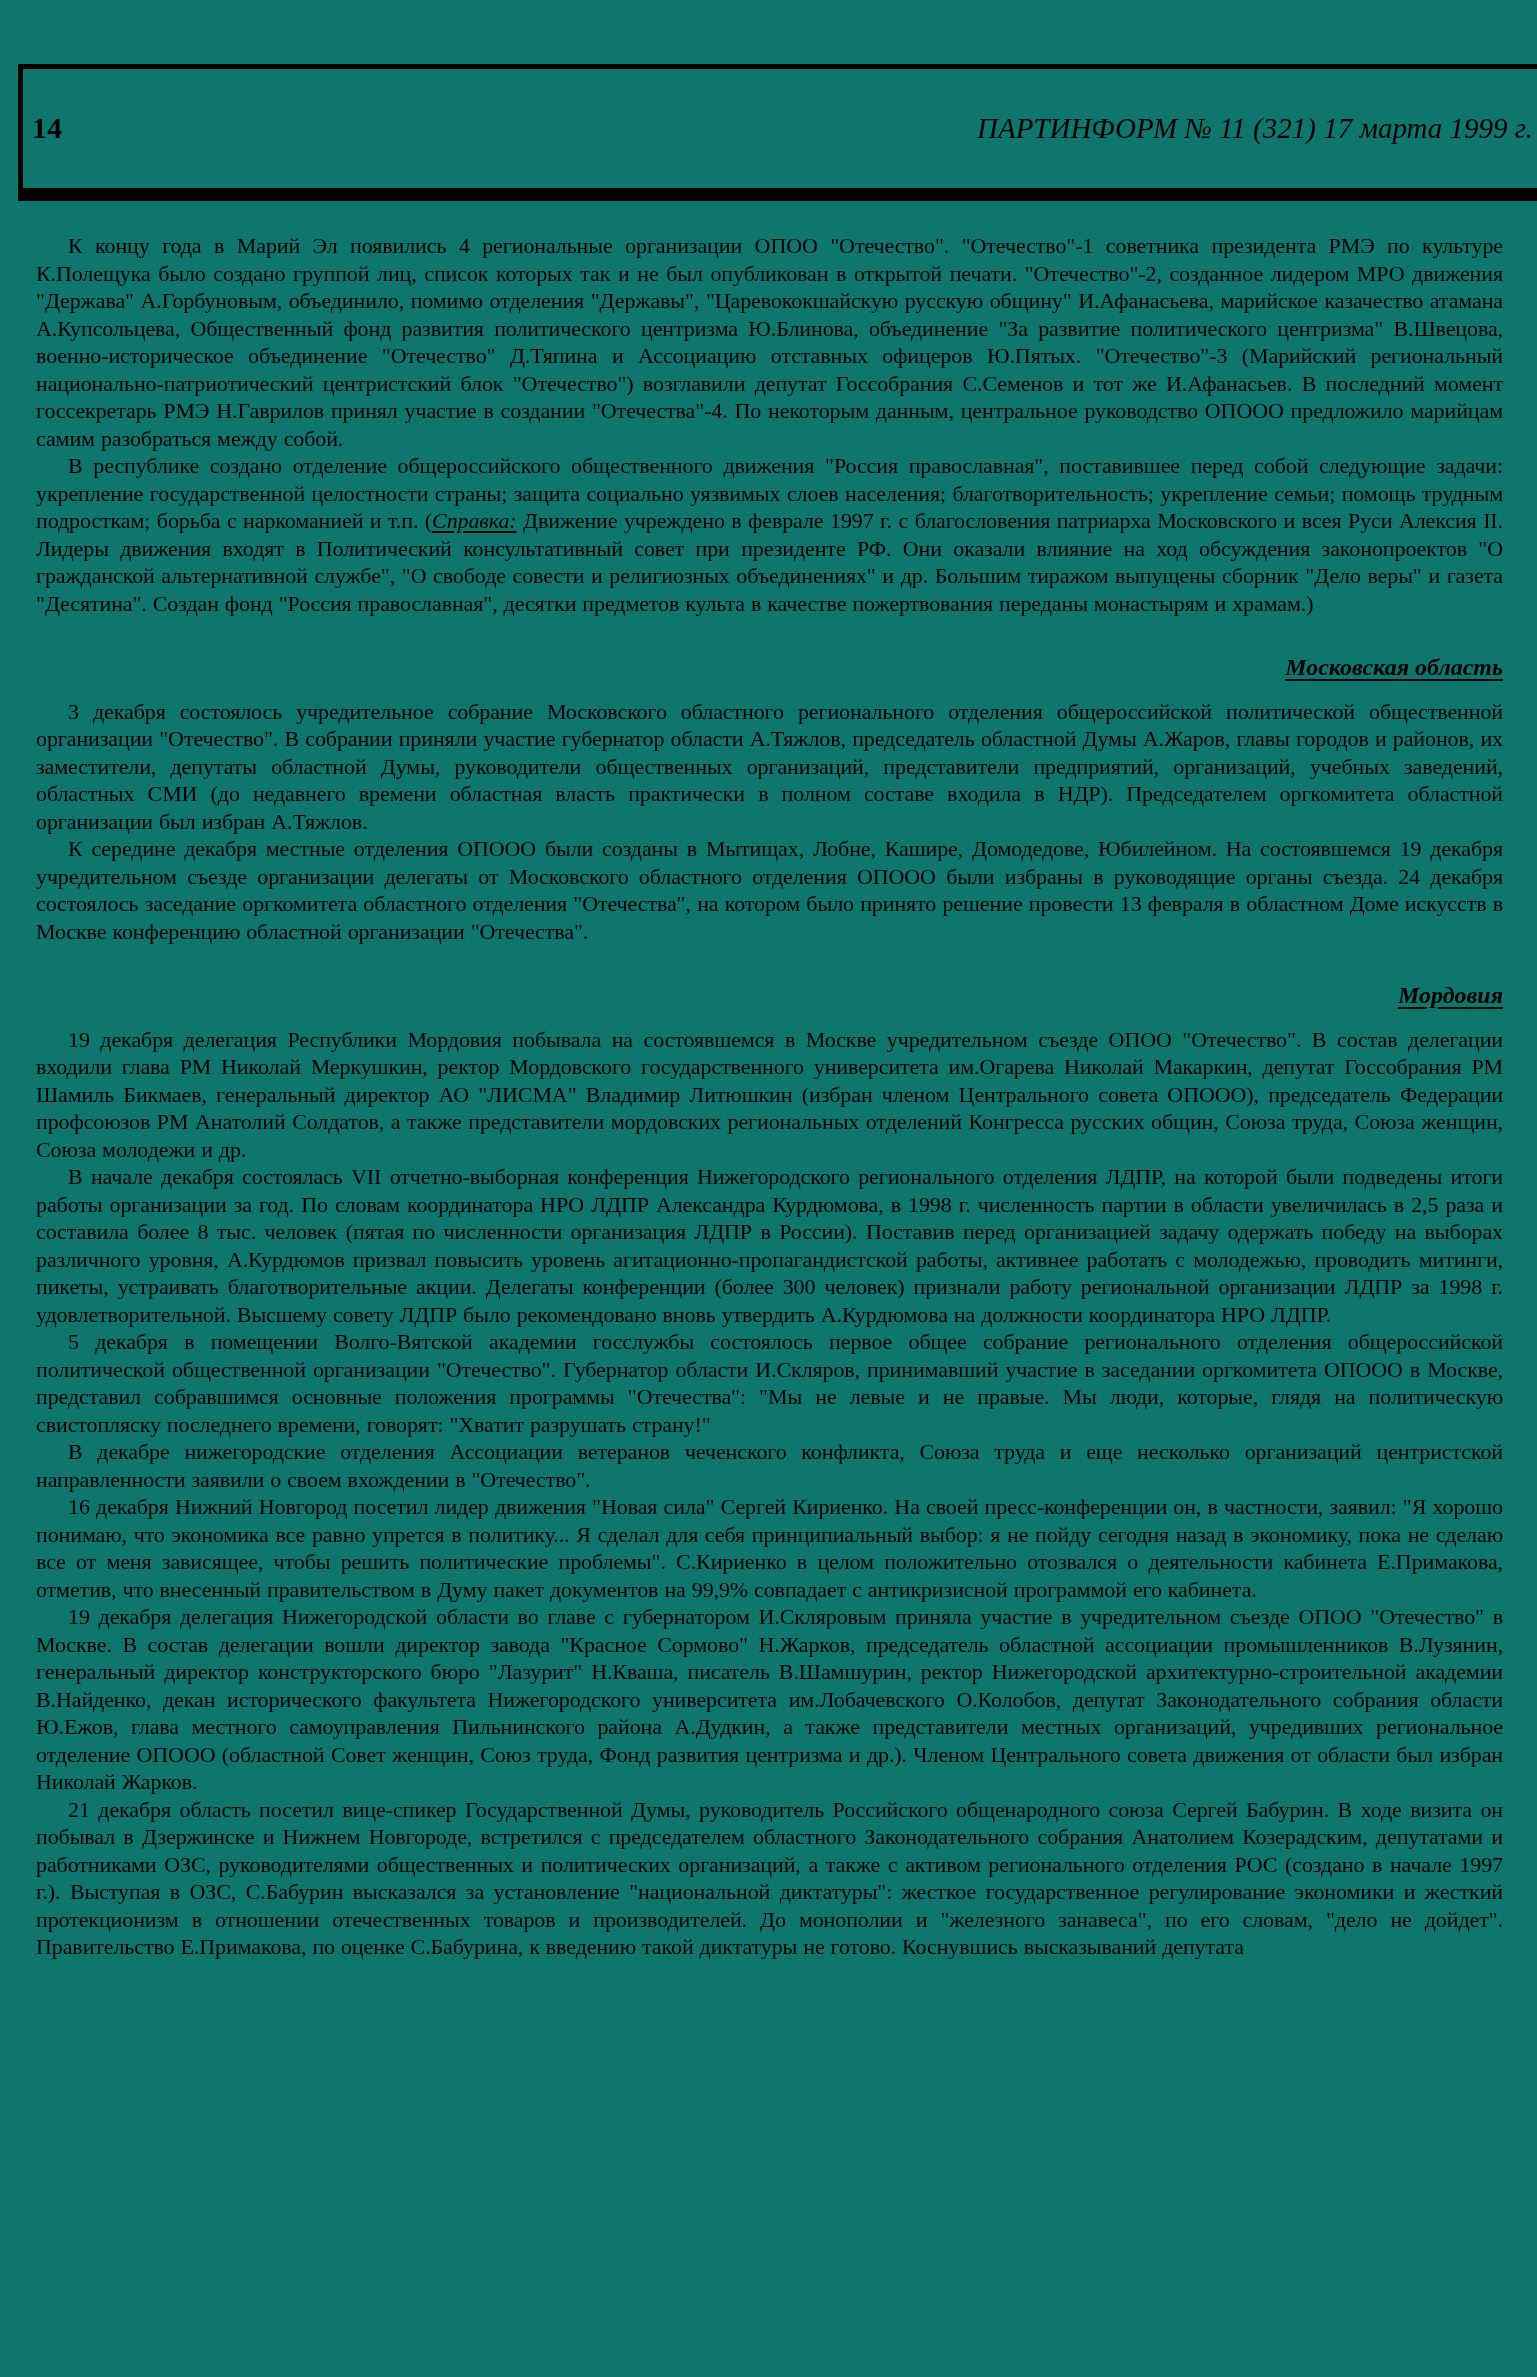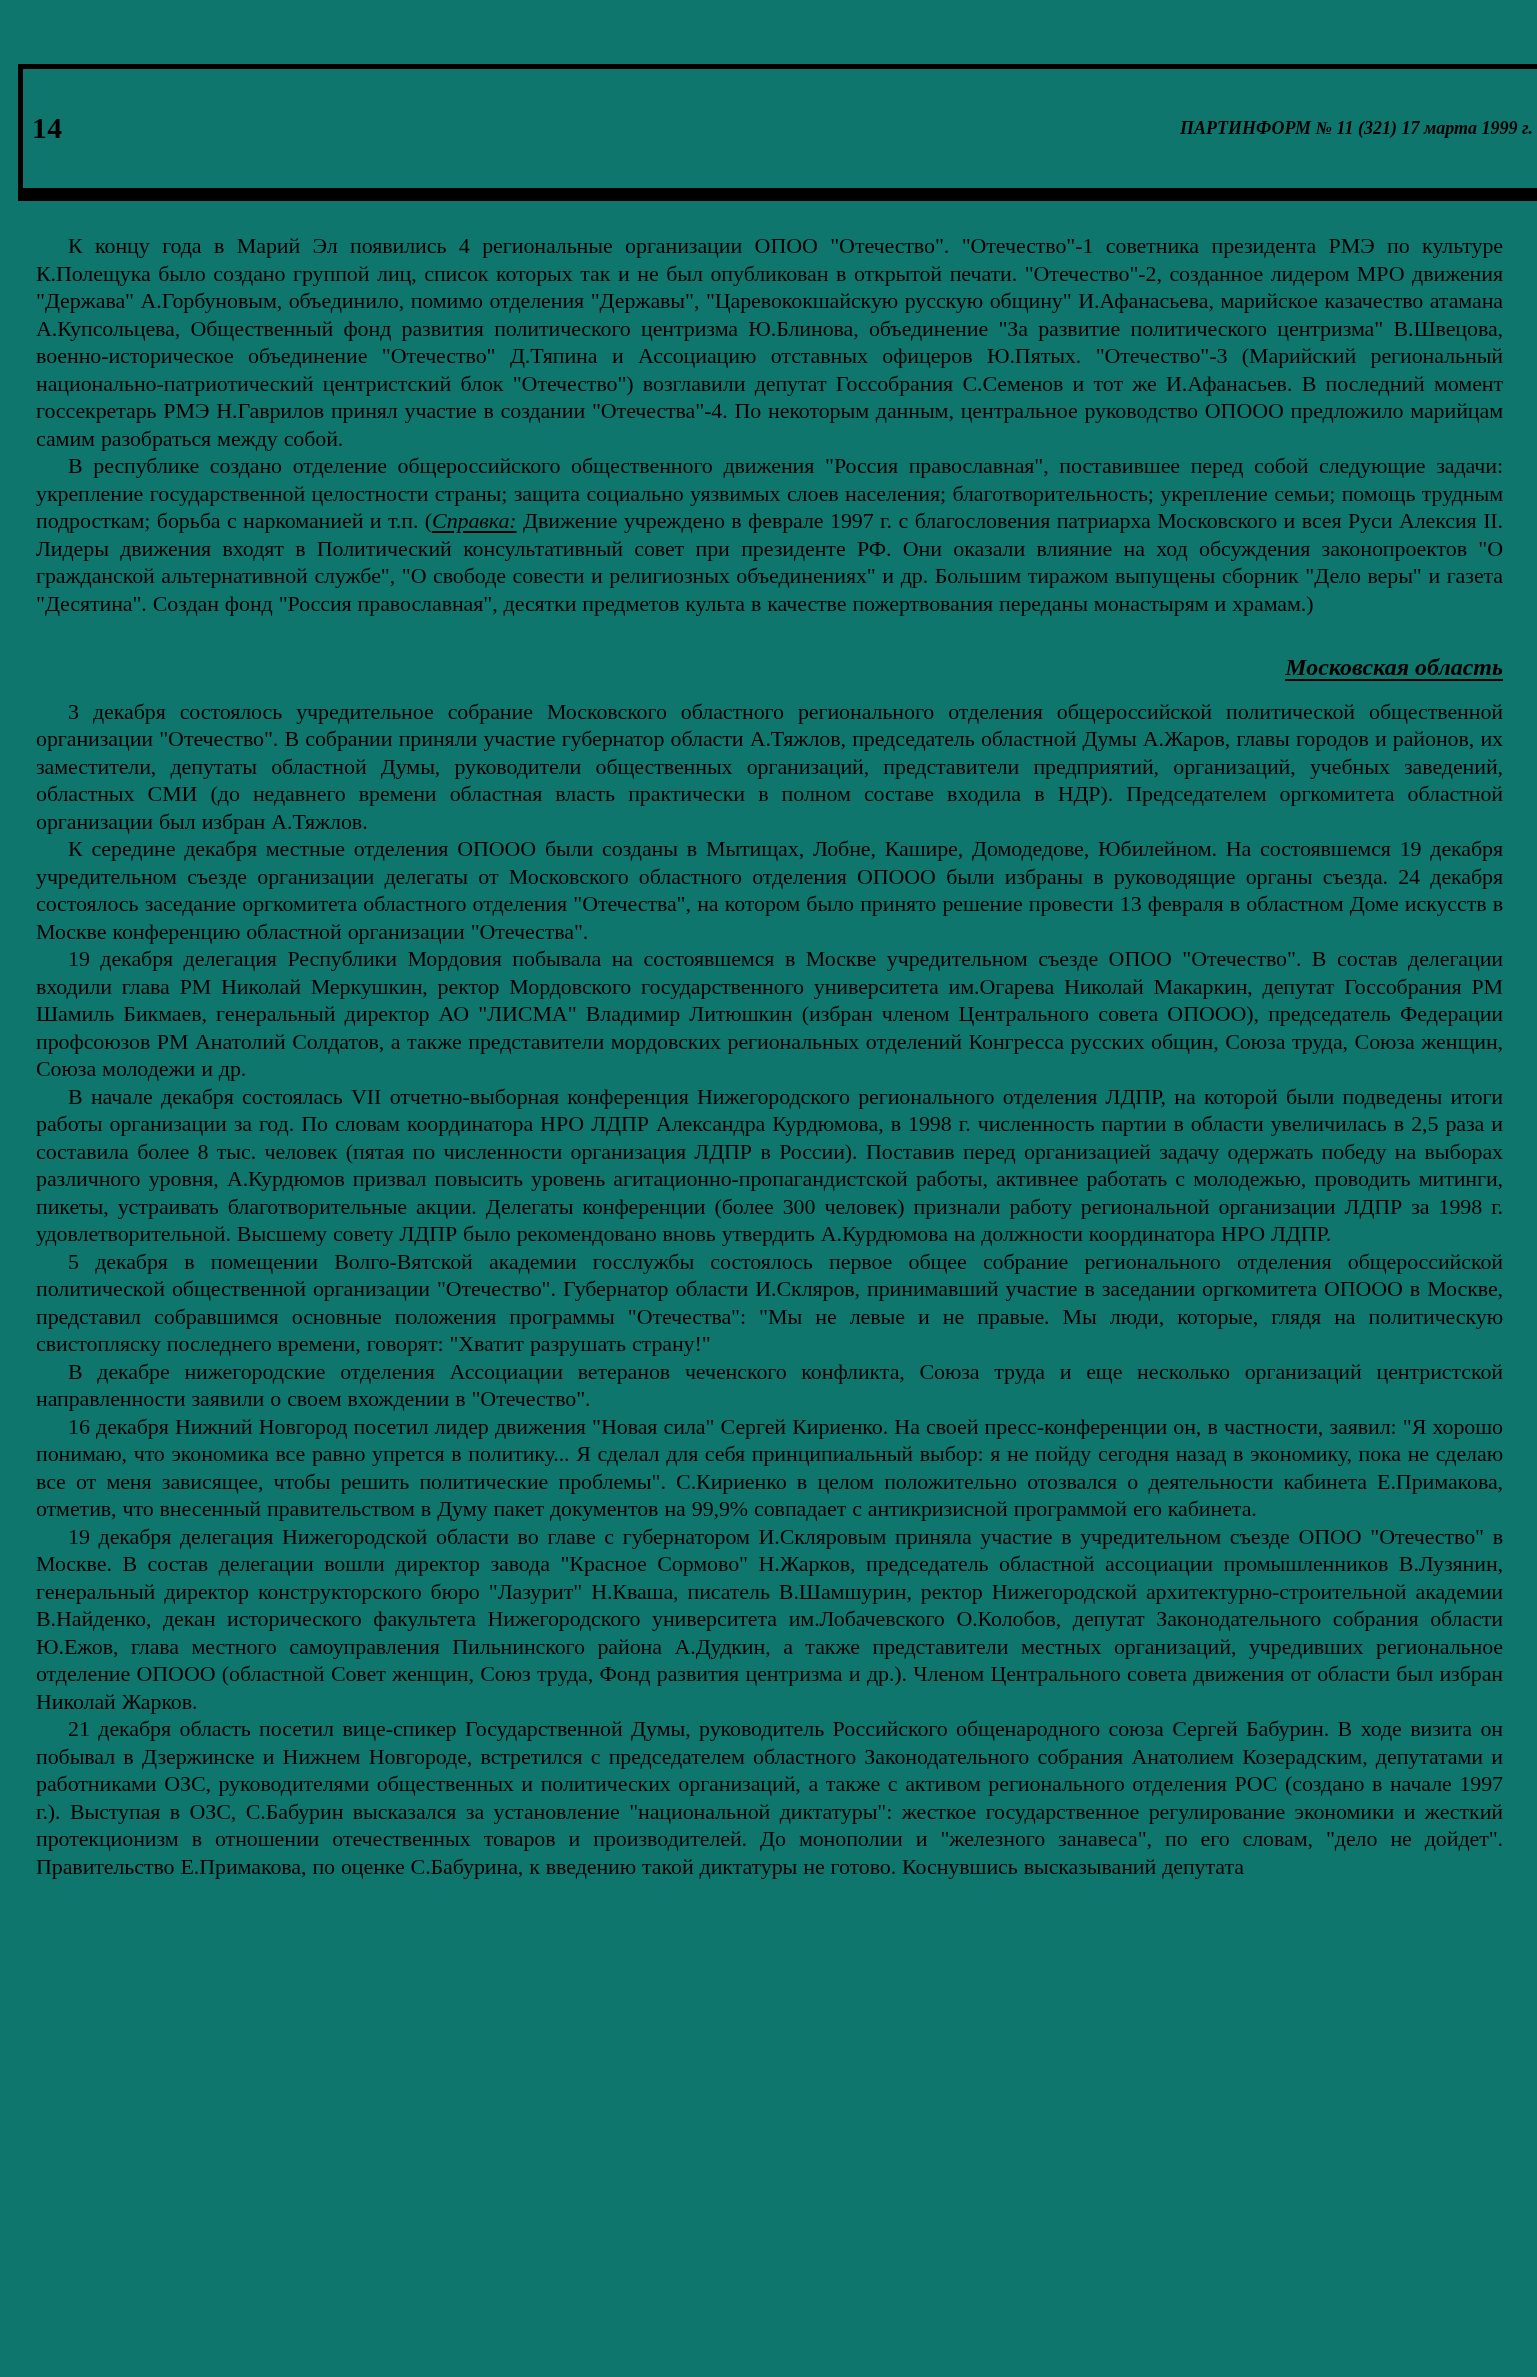--- a/index.html
+++ b/index.html
@@ -27,22 +27,22 @@
     justify-content: space-between;
     padding: 0 16.7px 0 9px;
     box-sizing: content-box;
   }
   .page-number {
     font-size: 29.5px;
     font-weight: 700;
     letter-spacing: 0.6px;
   }
   .journal-title {
-    font-size: 18px;
-    font-weight: 700;
+    font-size: 29px;
+    font-weight: 400;
     font-style: italic;
     white-space: nowrap;
   }
   .content {
     position: absolute;
     left: 36px; top: 232px;
     width: 1467px;
   }
   .para {
     margin: 0;
@@ -81,20 +81,21 @@
   <div class="header-box">
     <span class="page-number">14</span>
     <span class="journal-title">ПАРТИНФОРМ № 11 (321) 17 марта 1999 г.</span>
   </div>
   <div class="content">
       <p class="para"><span>К концу года в Марий Эл появились 4 региональные организации ОПОО "Отечество". "Отечество"-1 советника президента РМЭ по культуре К.Полещука было создано группой лиц, список которых так и не был опубликован в открытой печати. "Отечество"-2, созданное лидером МРО движения "Держава" А.Горбуновым, объединило, помимо отделения "Державы", "Царевококшайскую русскую общину" И.Афанасьева, марийское казачество атамана А.Купсольцева, Общественный фонд развития политического центризма Ю.Блинова, объединение "За развитие политического центризма" В.Швецова, военно-историческое объединение "Отечество" Д.Тяпина и Ассоциацию отставных офицеров Ю.Пятых. "Отечество"-3 (Марийский региональный национально-патриотический центристский блок "Отечество") возглавили депутат Госсобрания С.Семенов и тот же И.Афанасьев. В последний момент госсекретарь РМЭ Н.Гаврилов принял участие в создании "Отечества"-4. По некоторым данным, центральное руководство ОПООО предложило марийцам самим разобраться между собой.</span></p>
       <p class="para"><span>В республике создано отделение общероссийского общественного движения "Россия православная", поставившее перед собой следующие задачи: укрепление государственной целостности страны; защита социально уязвимых слоев населения; благотворительность; укрепление семьи; помощь трудным подросткам; борьба с наркоманией и т.п. (</span><span class="ref">Справка:</span><span> Движение учреждено в феврале 1997 г. с благословения патриарха Московского и всея Руси Алексия II. Лидеры движения входят в Политический консультативный совет при президенте РФ. Они оказали влияние на ход обсуждения законопроектов "О гражданской альтернативной службе", "О свободе совести и религиозных объединениях" и др. Большим тиражом выпущены сборник "Дело веры" и газета "Десятина". Создан фонд "Россия православная", десятки предметов культа в качестве пожертвования переданы монастырям и храмам.)</span></p>
       <div class="section-heading"><span class="hd">Московская область</span></div>
       <p class="para"><span>3 декабря состоялось учредительное собрание Московского областного регионального отделения общероссийской политической общественной организации "Отечество". В собрании приняли участие губернатор области А.Тяжлов, председатель областной Думы А.Жаров, главы городов и районов, их заместители, депутаты областной Думы, руководители общественных организаций, представители предприятий, организаций, учебных заведений, областных СМИ (до недавнего времени областная власть практически в полном составе входила в НДР). Председателем оргкомитета областной организации был избран А.Тяжлов.</span></p>
       <p class="para"><span>К середине декабря местные отделения ОПООО были созданы в Мытищах, Лобне, Кашире, Домодедове, Юбилейном. На состоявшемся 19 декабря учредительном съезде организации делегаты от Московского областного отделения ОПООО были избраны в руководящие органы съезда. 24 декабря состоялось заседание оргкомитета областного отделения "Отечества", на котором было принято решение провести 13 февраля в областном Доме искусств в Москве конференцию областной организации "Отечества".</span></p>
+      <div class="section-heading"><span class="hd">Мордовия</span></div>
       <p class="para"><span>19 декабря делегация Республики Мордовия побывала на состоявшемся в Москве учредительном съезде ОПОО "Отечество". В состав делегации входили глава РМ Николай Меркушкин, ректор Мордовского государственного университета им.Огарева Николай Макаркин, депутат Госсобрания РМ Шамиль Бикмаев, генеральный директор АО "ЛИСМА" Владимир Литюшкин (избран членом Центрального совета ОПООО), председатель Федерации профсоюзов РМ Анатолий Солдатов, а также представители мордовских региональных отделений Конгресса русских общин, Союза труда, Союза женщин, Союза молодежи и др.</span></p>
       <p class="para"><span>В начале декабря состоялась VII отчетно-выборная конференция Нижегородского регионального отделения ЛДПР, на которой были подведены итоги работы организации за год. По словам координатора НРО ЛДПР Александра Курдюмова, в 1998 г. численность партии в области увеличилась в 2,5 раза и составила более 8 тыс. человек (пятая по численности организация ЛДПР в России). Поставив перед организацией задачу одержать победу на выборах различного уровня, А.Курдюмов призвал повысить уровень агитационно-пропагандистской работы, активнее работать с молодежью, проводить митинги, пикеты, устраивать благотворительные акции. Делегаты конференции (более 300 человек) признали работу региональной организации ЛДПР за 1998 г. удовлетворительной. Высшему совету ЛДПР было рекомендовано вновь утвердить А.Курдюмова на должности координатора НРО ЛДПР.</span></p>
       <p class="para"><span>5 декабря в помещении Волго-Вятской академии госслужбы состоялось первое общее собрание регионального отделения общероссийской политической общественной организации "Отечество". Губернатор области И.Скляров, принимавший участие в заседании оргкомитета ОПООО в Москве, представил собравшимся основные положения программы "Отечества": "Мы не левые и не правые. Мы люди, которые, глядя на политическую свистопляску последнего времени, говорят: "Хватит разрушать страну!"</span></p>
       <p class="para"><span>В декабре нижегородские отделения Ассоциации ветеранов чеченского конфликта, Союза труда и еще несколько организаций центристской направленности заявили о своем вхождении в "Отечество".</span></p>
       <p class="para"><span>16 декабря Нижний Новгород посетил лидер движения "Новая сила" Сергей Кириенко. На своей пресс-конференции он, в частности, заявил: "Я хорошо понимаю, что экономика все равно упрется в политику... Я сделал для себя принципиальный выбор: я не пойду сегодня назад в экономику, пока не сделаю все от меня зависящее, чтобы решить политические проблемы". С.Кириенко в целом положительно отозвался о деятельности кабинета Е.Примакова, отметив, что внесенный правительством в Думу пакет документов на 99,9% совпадает с антикризисной программой его кабинета.</span></p>
       <p class="para"><span>19 декабря делегация Нижегородской области во главе с губернатором И.Скляровым приняла участие в учредительном съезде ОПОО "Отечество" в Москве. В состав делегации вошли директор завода "Красное Сормово" Н.Жарков, председатель областной ассоциации промышленников В.Лузянин, генеральный директор конструкторского бюро "Лазурит" Н.Кваша, писатель В.Шамшурин, ректор Нижегородской архитектурно-строительной академии В.Найденко, декан исторического факультета Нижегородского университета им.Лобачевского О.Колобов, депутат Законодательного собрания области Ю.Ежов, глава местного самоуправления Пильнинского района А.Дудкин, а также представители местных организаций, учредивших региональное отделение ОПООО (областной Совет женщин, Союз труда, Фонд развития центризма и др.). Членом Центрального совета движения от области был избран Николай Жарков.</span></p>
       <p class="para"><span>21 декабря область посетил вице-спикер Государственной Думы, руководитель Российского общенародного союза Сергей Бабурин. В ходе визита он побывал в Дзержинске и Нижнем Новгороде, встретился с председателем областного Законодательного собрания Анатолием Козерадским, депутатами и работниками ОЗС, руководителями общественных и политических организаций, а также с активом регионального отделения РОС (создано в начале 1997 г.). Выступая в ОЗС, С.Бабурин высказался за установление "национальной диктатуры": жесткое государственное регулирование экономики и жесткий протекционизм в отношении отечественных товаров и производителей. До монополии и "железного занавеса", по его словам, "дело не дойдет". Правительство Е.Примакова, по оценке С.Бабурина, к введению такой диктатуры не готово. Коснувшись высказываний депутата</span></p>
     </div>
 </div>
 

